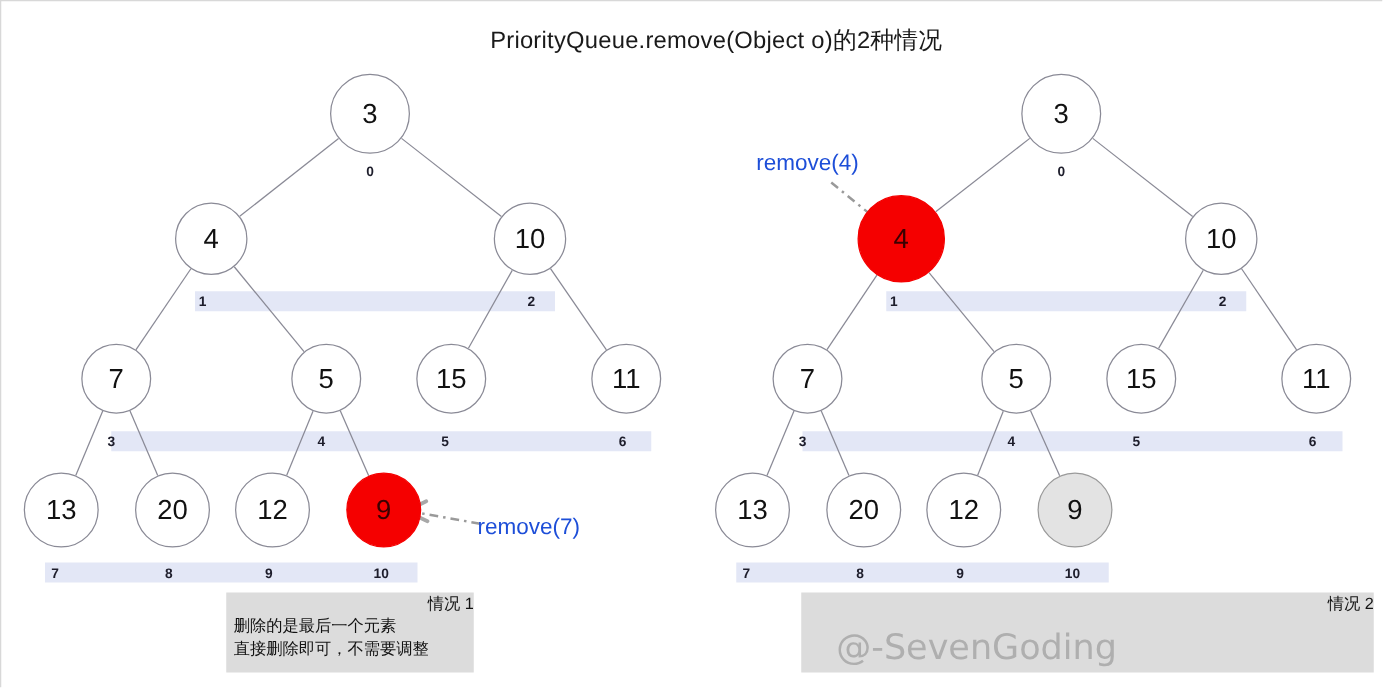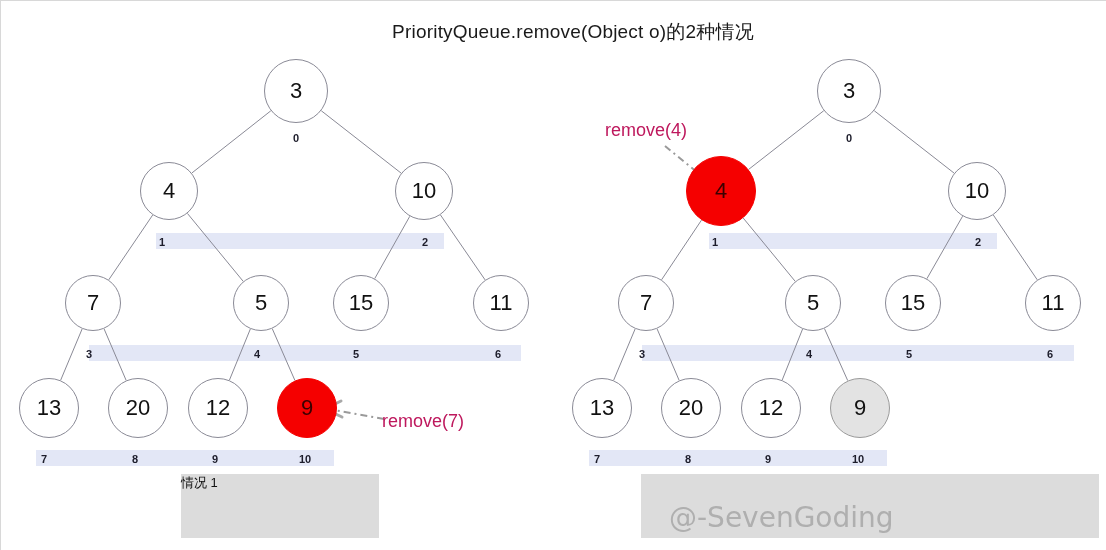--- a/index.html
+++ b/index.html
@@ -81,35 +81,35 @@
   .node.grey {
     background: #e3e3e3;
     border-color: #9a9a9a;
     color: #111111;
   }
 
   
   .remove-label {
     position: absolute;
     font-size: 18px;
-    color: #be185d;
+    color: #1d4ed8;
     white-space: nowrap;
   }
 
   
   .caption {
     position: absolute;
     background: #dcdcdc;
     color: #121212;
     font-size: 13px;
     line-height: 18px;
     box-sizing: border-box;
   }
   .caption .cap-head {
-    text-align: left;
+    text-align: right;
     display: block;
     font-weight: normal;
   }
   .caption .cap-line {
     display: block;
     text-align: left;
     padding-left: 6px;
   }
   .caption-left { left: 180px; top: 473px; width: 198px; height: 64px; }
   .caption-right { left: 640px; top: 473px; width: 458px; height: 64px; }
@@ -225,20 +225,23 @@
       <div class="idx" style="left: 672px; top: 452px;">8</div>
       <div class="idx" style="left: 752px; top: 452px;">9</div>
       <div class="idx" style="left: 842px; top: 452px;">10</div>
     </div>
 
   <div class="remove-label" style="left:381px; top:410px;">remove(7)</div>
   <div class="remove-label" style="left:604px; top:119px;">remove(4)</div>
 
   <div class="caption caption-left">
     <span class="cap-head">情况 1</span>
+    <span class="cap-line">删除的是最后一个元素</span>
+    <span class="cap-line">直接删除即可，不需要调整</span>
   </div>
 
   <div class="caption caption-right">
+    <span class="cap-head">情况 2</span>
   </div>
 
   <div class="watermark">@-SevenGoding</div>
 
 </div>
 
 </body></html>

